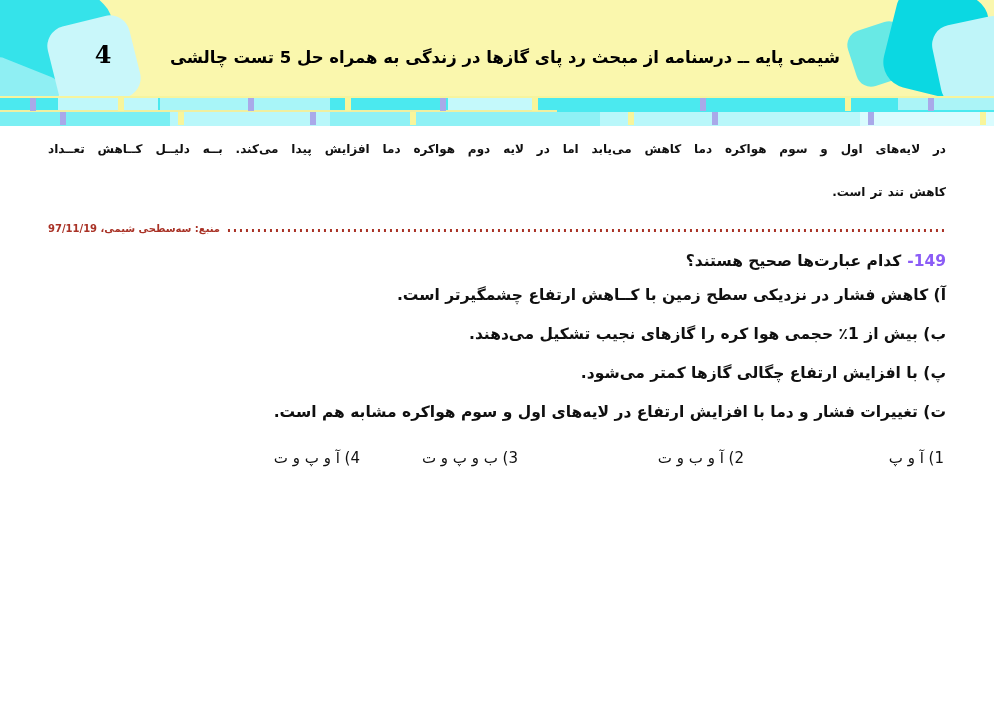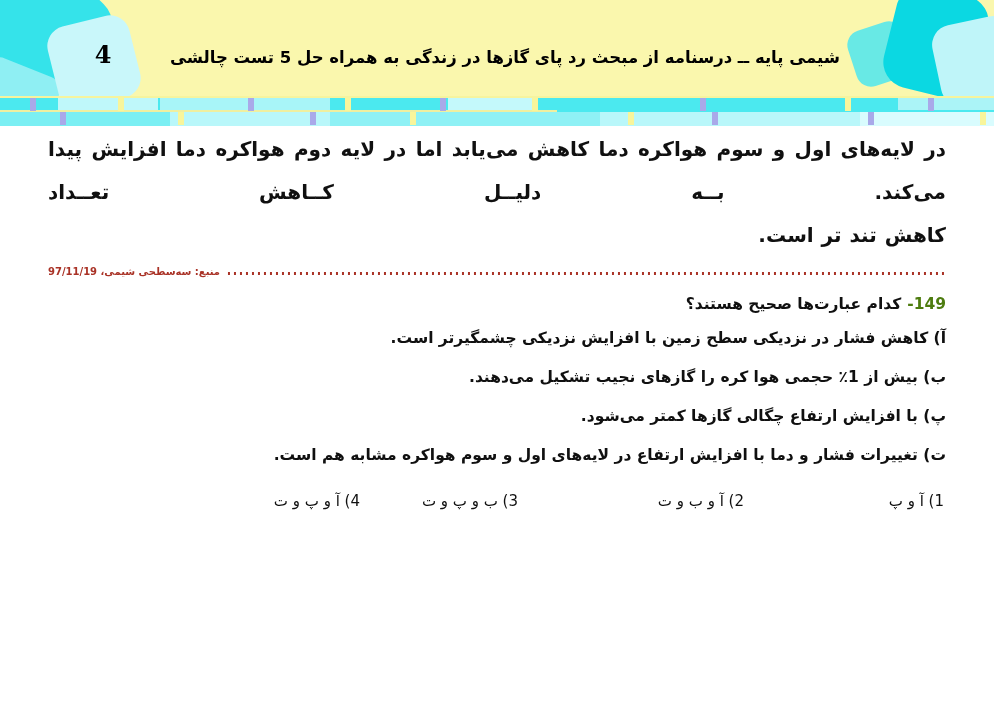--- a/index.html
+++ b/index.html
@@ -45,38 +45,38 @@
   .bar.r1b{top:2px;height:13px;}
   .bar.r2b{top:16px;height:13px;}
   .lav{background:#A9A9E9;} .yel{background:#F8F59B;}
   
   .main{
     position:absolute;top:126px;left:0;width:994px;
     padding:2px 48px 0 48px;box-sizing:border-box;
     direction:rtl;color:#101010;
   }
   .pline{
-    font-size:20px;font-weight:bold;line-height:43px;
+    font-size:12px;font-weight:bold;line-height:43px;
     text-align:justify;text-align-last:justify;
     word-spacing:1px;
   }
   .pline.last{text-align:right;text-align-last:right;}
   .source{
     display:flex;direction:rtl;align-items:center;
     margin-top:2px;height:24px;color:#A93226;
     font-size:10px;font-weight:bold;
   }
   .dots{
     flex:1;height:7px;margin-top:4px;
     background-image:radial-gradient(circle,#A93226 1.2px,transparent 1.4px);
     background-size:6px 7px;background-repeat:repeat-x;background-position:right center;
   }
   .src-text{white-space:nowrap;padding-right:4px;}
   .question{margin-top:9px;font-size:15.5px;font-weight:bold;line-height:24px;}
-  .qnum{color:#4d7c0f;padding-left:6px;}
+  .qnum{color:#8b5cf6;padding-left:6px;}
   .opt{font-size:15.5px;font-weight:bold;line-height:39px;text-align:right;}
   .opts{margin-top:3px;}
   .choices{position:relative;margin-top:17px;height:24px;font-size:15px;font-weight:normal;}
   .choice{position:absolute;top:0;white-space:nowrap;direction:rtl;}
   .choice.c1{right:2px;}
   .choice.c2{right:202px;margin-left:8px;}
   .choice.c3{right:428px;}
   .choice.c4{right:586px;}
 </style>
 </head>
@@ -135,21 +135,21 @@
     <div class="source">
       <span class="dots"></span>
       <span class="src-text">منبع: سه‌سطحی شیمی، 97/11/19</span>
     </div>
 
     <div class="question">
       <span class="qnum">149-</span><span class="qtext">کدام عبارت‌ها صحیح هستند؟</span>
     </div>
 
     <div class="opts">
-      <div class="opt">آ) کاهش فشار در نزدیکی سطح زمین با افزایش نزدیکی چشمگیرتر است.</div>
+      <div class="opt">آ) کاهش فشار در نزدیکی سطح زمین با کــاهش ارتفاع چشمگیرتر است.</div>
       <div class="opt">ب) بیش از 1٪ حجمی هوا کره را گازهای نجیب تشکیل می‌دهند.</div>
       <div class="opt">پ) با افزایش ارتفاع چگالی گازها کمتر می‌شود.</div>
       <div class="opt">ت) تغییرات فشار و دما با افزایش ارتفاع در لایه‌های اول و سوم هواکره مشابه هم است.</div>
     </div>
 
     <div class="choices">
       <span class="choice c1">1) آ و پ</span>
       <span class="choice c2">2) آ و ب و ت</span>
       <span class="choice c3">3) ب و پ و ت</span>
       <span class="choice c4">4) آ و پ و ت</span>

